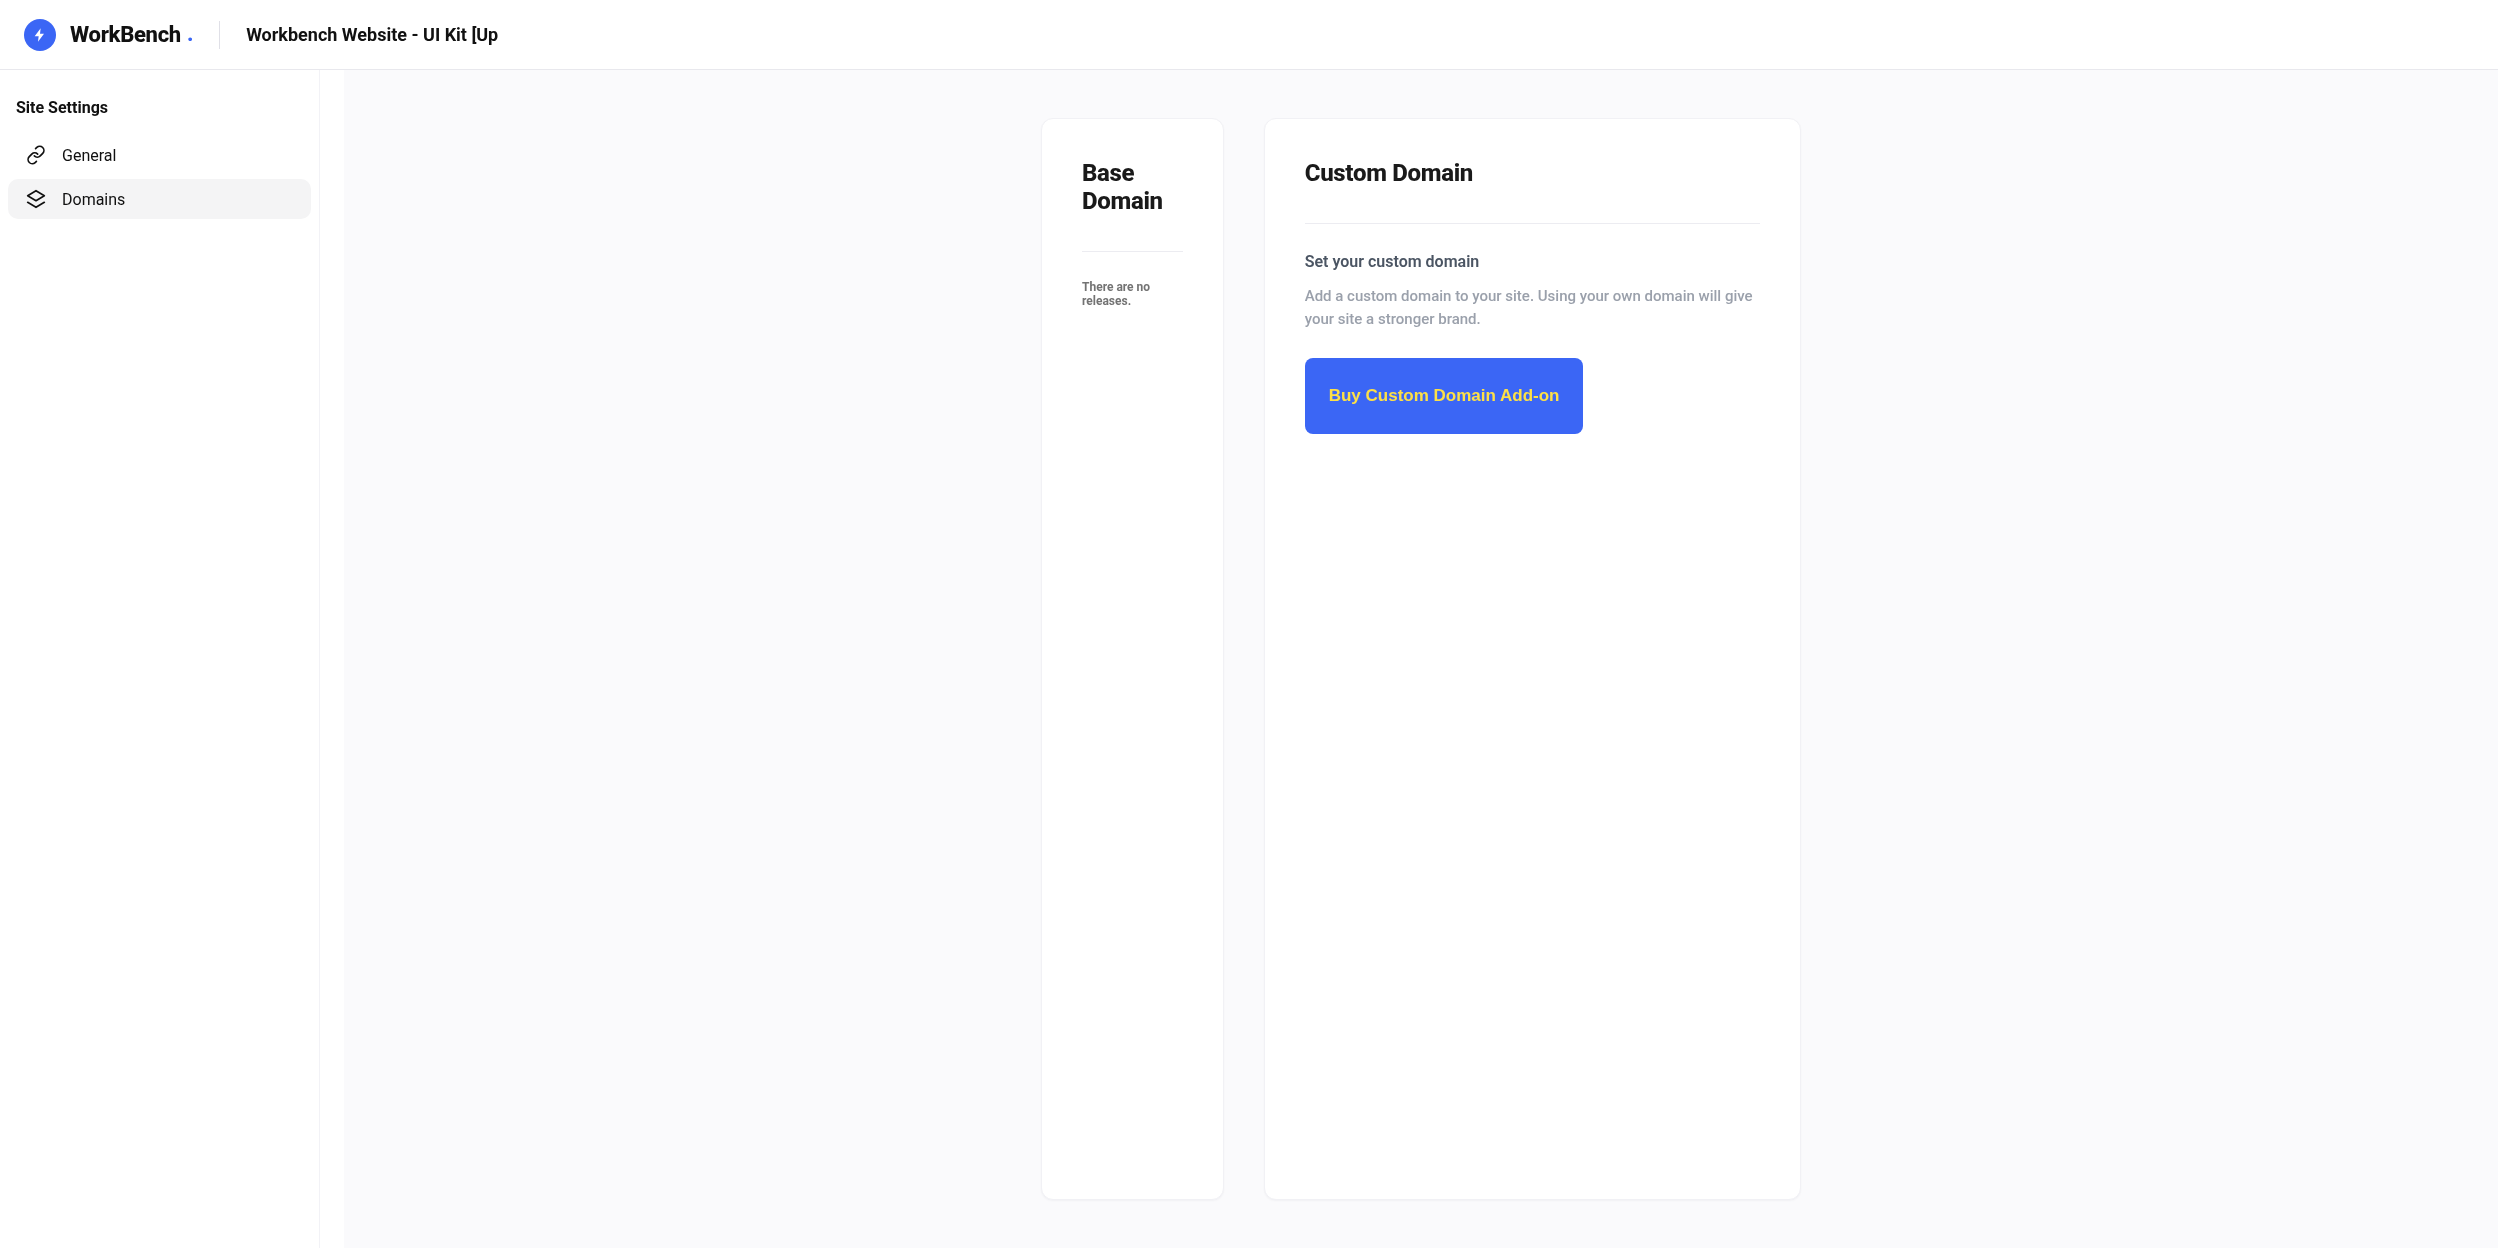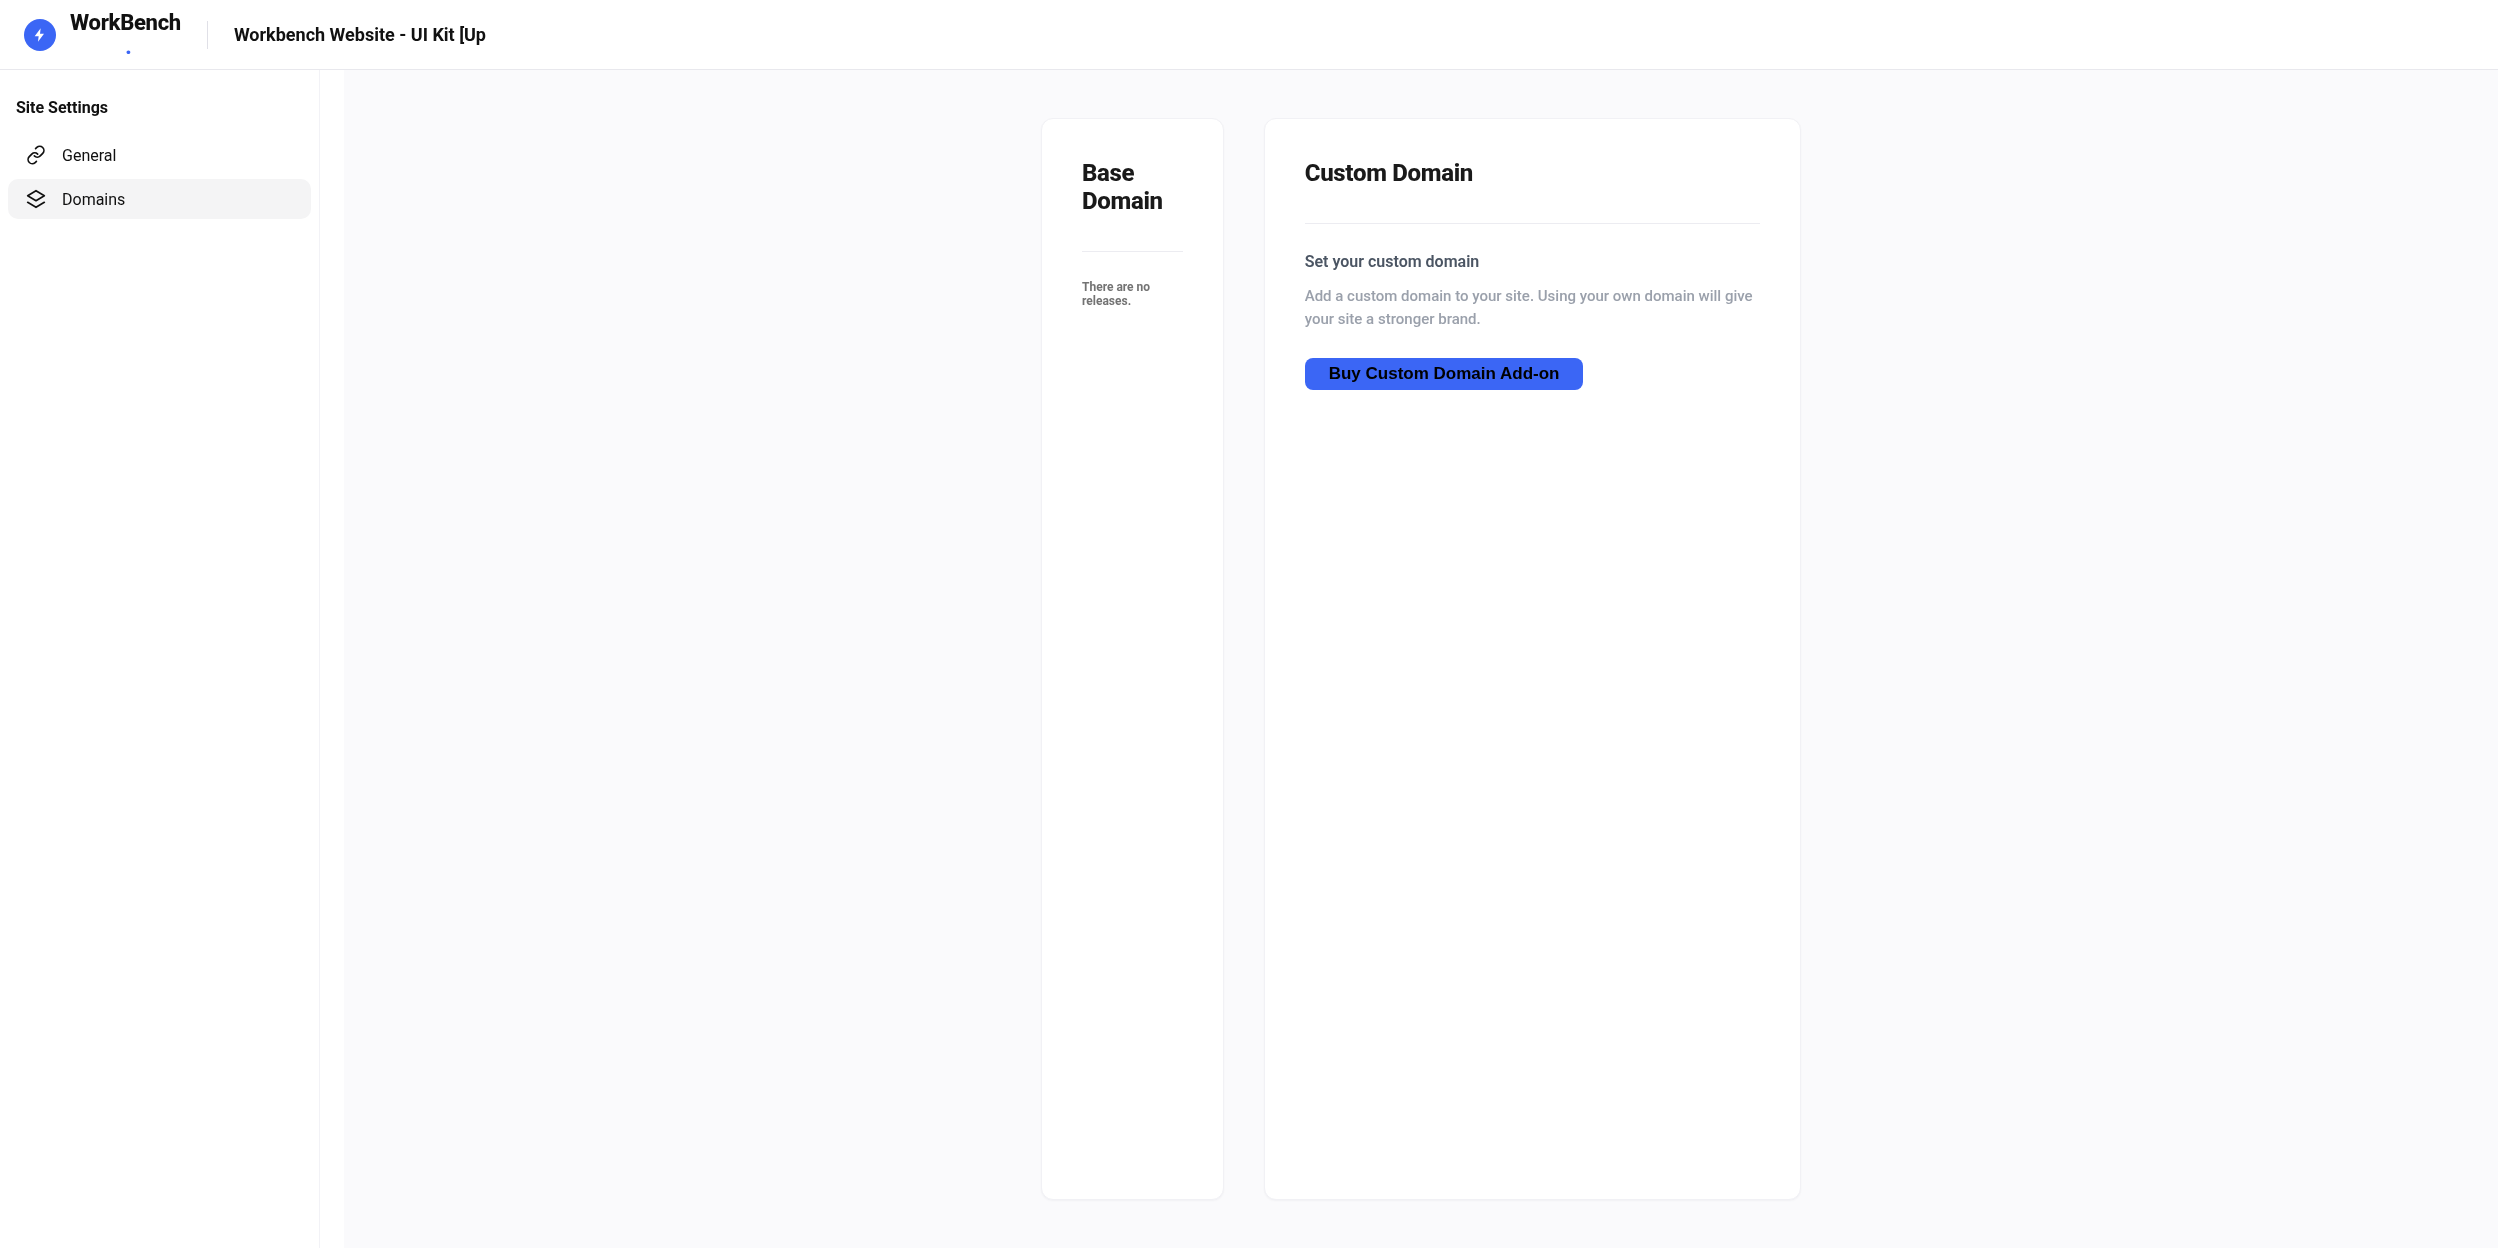--- a/index.html
+++ b/index.html
@@ -39,21 +39,20 @@
       height: 16px;
       fill: #fff;
     }
     .brand-name {
       font-size: 22px;
       font-weight: 800;
       letter-spacing: -0.3px;
       color: #111;
       display: flex;
       align-items: center;
-      flex-direction: column;
     }
     .brand-dot {
       color: #3b66f5;
       margin-left: 6px;
       font-size: 22px;
       font-weight: 800;
       position: relative;
       top: -1px;
     }
     .vbar {
@@ -158,26 +157,26 @@
       font-size: 15px;
       font-weight: 500;
       color: #9aa0ab;
       line-height: 1.5;
     }
     .btn-primary {
       display: inline-flex;
       align-items: center;
       justify-content: center;
       background: #3b66f5;
-      color: #000000;
+      color: #fde047;
       font-size: 17px;
       font-weight: 700;
       border: none;
       border-radius: 8px;
-      padding: 6px 24px;
+      padding: 28px 24px;
       margin-top: 28px;
       cursor: pointer;
     }
   </style>
 </head>
 <body>
 
 <header class="topbar">
   <div class="brand">
     <span class="brand-mark">

